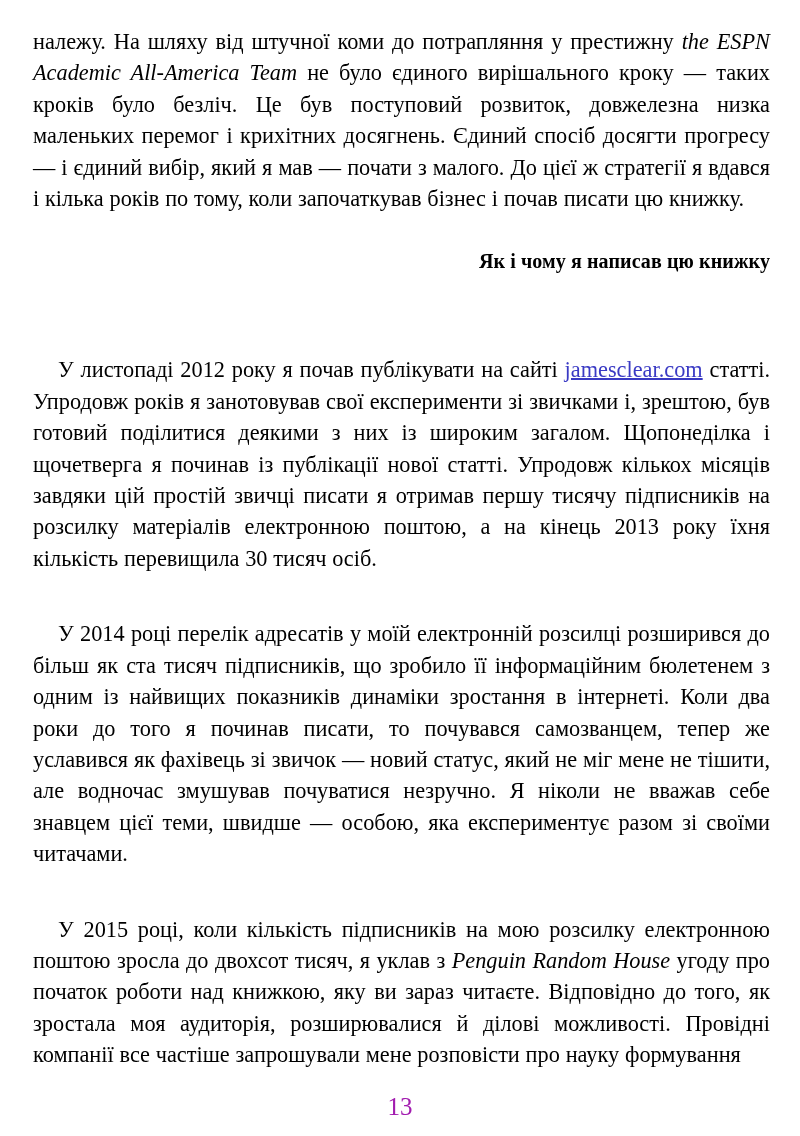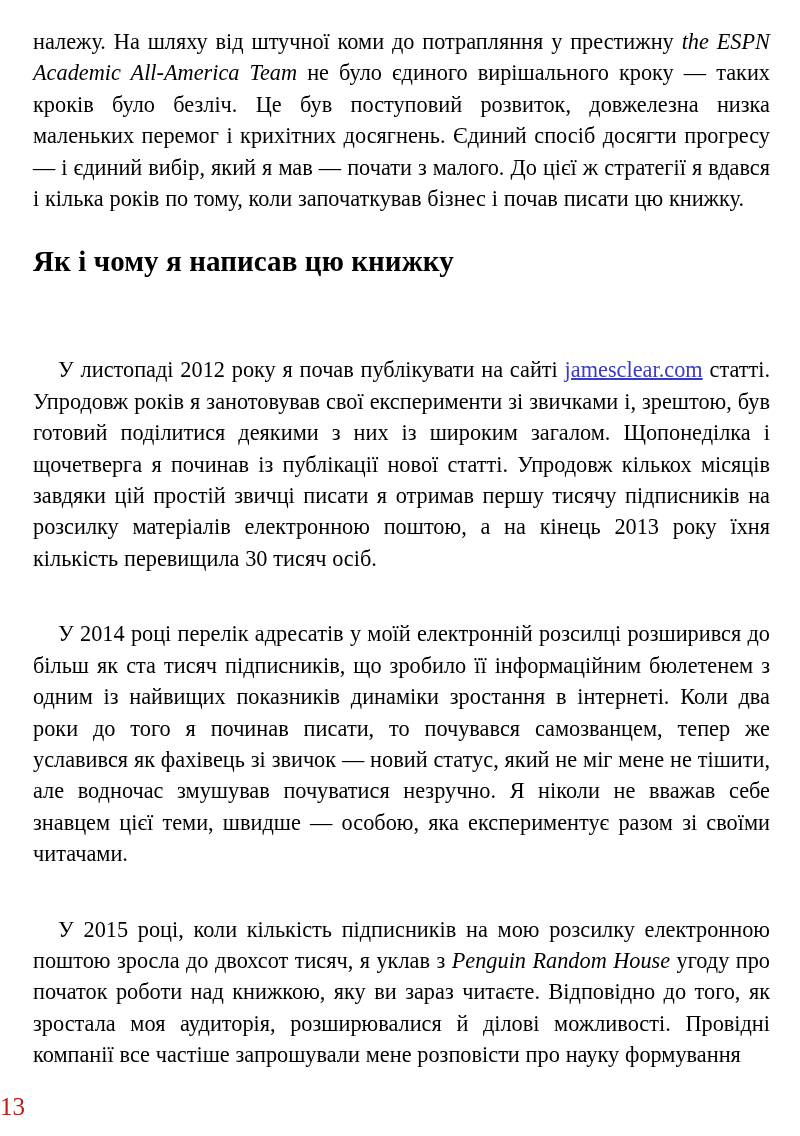--- a/index.html
+++ b/index.html
@@ -53,38 +53,39 @@
   }
   a.weblink,
   .weblink {
     color: #3a3ac4;
     text-decoration: underline;
     text-underline-offset: 1px;
   }
   h2.section-heading {
     margin: 0;
     padding: 0;
-    font-size: 29px;
+    font-size: 20px;
     font-weight: bold;
-    text-align: left;
+    text-align: right;
     line-height: 31px;
     letter-spacing: 0.1px;
   }
   .gap-before-heading { height: 32px; }
   .gap-after-heading  { height: 33px; }
 
   .page-number {
     position: absolute;
     left: 0;
     top: 1088px;
     width: 800px;
+    text-align: center;
     font-size: 25px;
     line-height: 30px;
     font-family: "Liberation Serif", "DejaVu Serif", serif;
-    color: #b91c1c;
+    color: #a21caf;
   }
 </style>
 </head>
 <body>
 
 <div class="page">
 
   <div class="text-column">
 
     <p class="para cont"><span>належу. На шляху від штучної коми до потрапляння у престижну </span><span class="italic">the ESPN Academic All-America Team</span><span> не було єдиного вирішального кроку — таких кроків було безліч. Це був поступовий розвиток, довжелезна низка маленьких перемог і крихітних досягнень. Єдиний спосіб досягти прогресу — і єдиний вибір, який я мав — почати з малого. До цієї ж стратегії я вдався і кілька років по тому, коли започаткував бізнес і почав писати цю книжку.</span></p>

